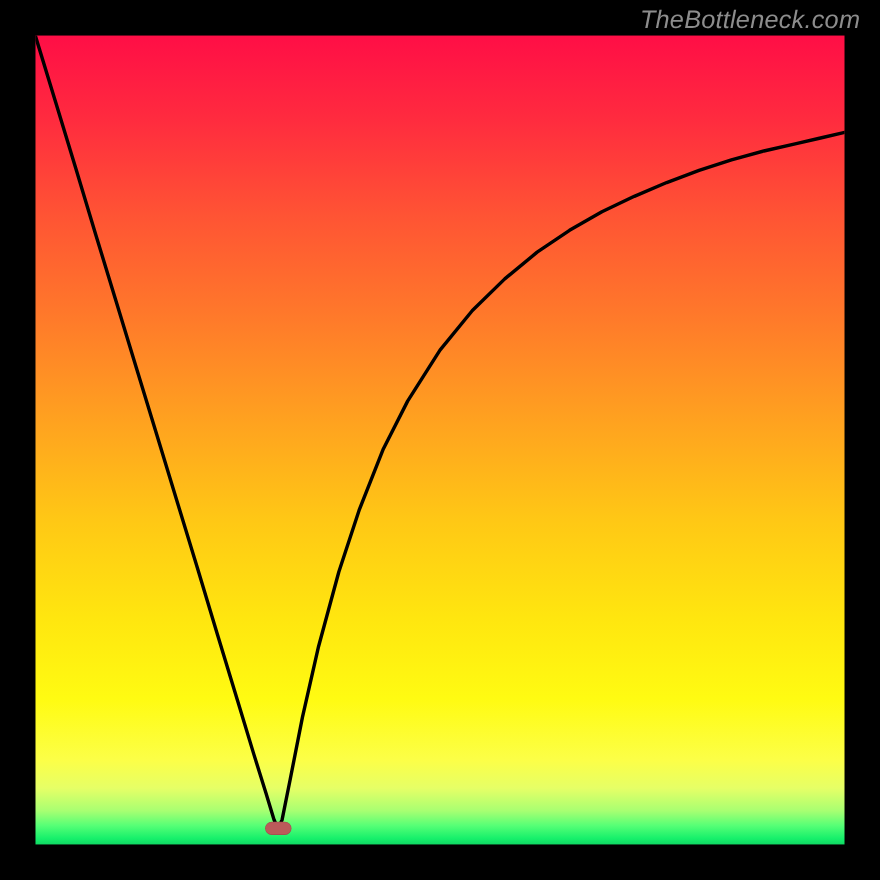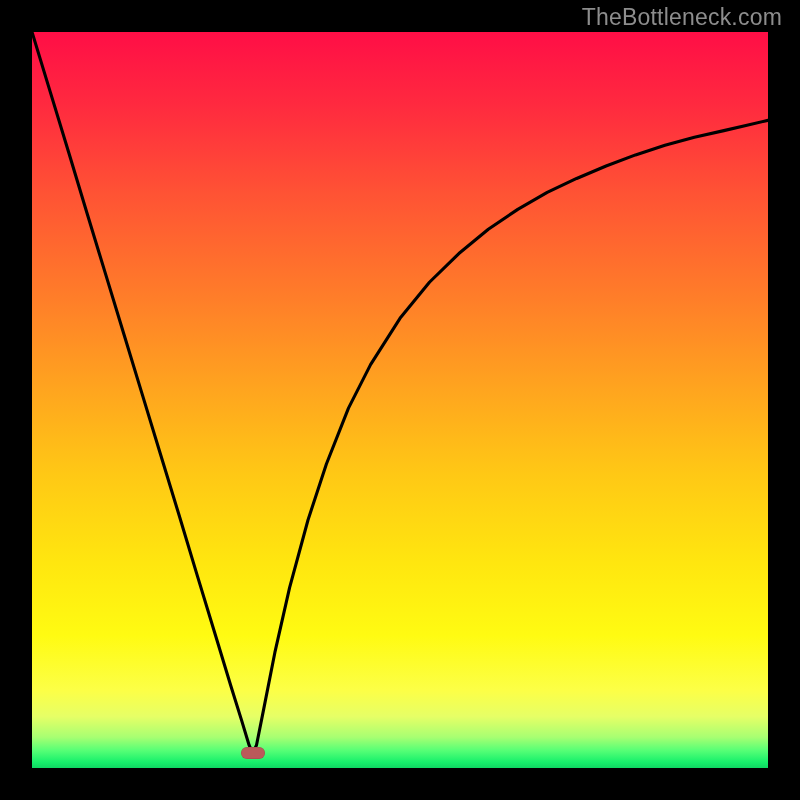--- a/index.html
+++ b/index.html
@@ -11,20 +11,21 @@
     overflow: hidden;
     font-family: Arial, Helvetica, sans-serif;
   }
   .frame {
     position: absolute;
     left: 0;
     top: 0;
     width: 800px;
     height: 787px;
     background: #000;
+    font-style: italic;
   }
   .plot-area {
     position: absolute;
     left: 32px;
     top: 32px;
     width: 736px;
     height: 736px;
     overflow: hidden;
   }
   .gradient {

